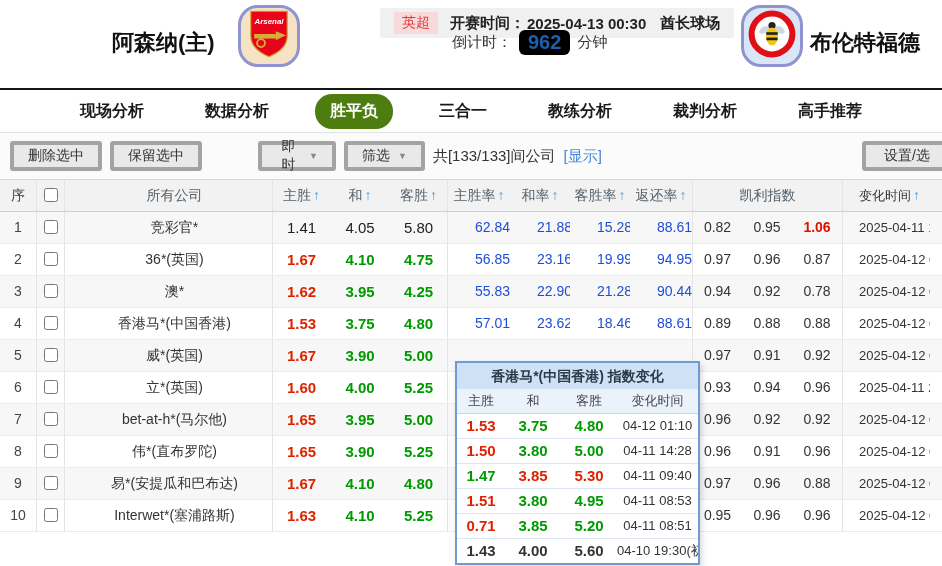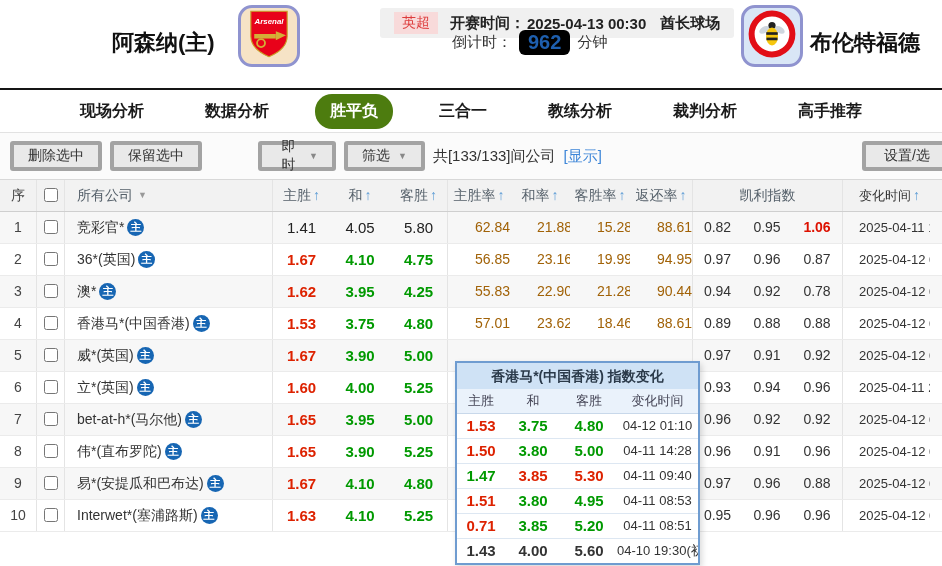--- a/index.html
+++ b/index.html
@@ -12,21 +12,21 @@
   .league-badge{background:#f8dada;color:#dd3c3c;font-size:14px;padding:2px 8px;margin-right:12px;}
   .kickoff-label,.kickoff-time{font-size:15px;font-weight:700;color:#222;}
   .kickoff-time{margin-left:2px;}
   .venue{font-size:15px;font-weight:700;color:#222;margin-left:14px;}
 
   
   .teams{position:relative;height:88px;}
   .team-name{position:absolute;top:28px;font-size:22px;font-weight:700;color:#111;}
   .home-name{left:112px;}
   .away-name{left:810px;}
-  .logo-box{position:absolute;top:5px;width:56px;height:56px;border:3px solid #8f93cf;border-radius:14px;
+  .logo-box{position:absolute;top:5px;width:56px;height:56px;border:3px solid #8f93cf;border-radius:20px;
             display:flex;align-items:center;justify-content:center;}
   .logo-home{left:238px;background:#f6e3c6;}
   .logo-away{left:741px;background:#d9e6f6;}
   .countdown{position:absolute;left:452px;top:30px;display:flex;align-items:center;font-size:15px;color:#333;}
   .cd-value{background:#000000;color:#1e5fae;font-weight:700;font-size:20px;padding:1px 9px;margin:0 7px;border-radius:6px;}
 
   
   .tabs{border-top:2px solid #151515;border-bottom:1px solid #e2e2e2;height:42px;display:flex;
         align-items:center;justify-content:center;gap:31px;}
   .tab{font-size:16px;font-weight:700;color:#1a1a1a;padding:7px 15px;border-radius:17px;cursor:pointer;white-space:nowrap;}
@@ -48,41 +48,41 @@
   .table{border-top:1px solid #d8d8d8;}
   .thead{display:flex;height:31px;line-height:31px;background:#f2f2f2;border-bottom:1px solid #cfcfcf;
          font-size:14px;color:#55606a;}
   .tr{display:flex;height:31px;line-height:31px;border-bottom:1px solid #ebebeb;background:#fff;font-size:14px;}
   .rows-host > .tr:nth-child(odd){background:#f7f7f7;} 
   .td,.th{box-sizing:border-box;overflow:hidden;white-space:nowrap;}
   .bl{border-left:1px solid #e4e4e4;}
   .c-seq{width:36px;text-align:center;color:#444;}
   .c-chk{width:28px;text-align:center;}
   .c-chk input{width:14px;height:14px;margin:8px 0 0 0;}
-  .c-name{width:208px;padding-left:12px;display:flex;align-items:center;}
+  .c-name{width:208px;padding-left:12px;display:flex;align-items:center;flex-direction:column;}
   .c-o1{width:58px;text-align:center;}
   .c-o2{width:60px;text-align:center;}
   .c-o3{width:57px;text-align:center;}
   .c-r1{width:63px;text-align:center;}
   .c-r2{width:60px;text-align:center;}
   .c-r3{width:60px;text-align:center;}
   .c-r4{width:62px;text-align:center;}
   .c-k{width:50px;text-align:center;}
   .c-kelly-h{width:150px;text-align:center;}
   .c-time{width:88px;padding-left:16px;font-size:13px;color:#333;}
   .sort-arrow{color:#5b9bd5;font-weight:700;margin-left:2px;font-size:14px;}
   .hdr-caret{color:#999;font-size:9px;margin-left:5px;}
   .cname{color:#333;cursor:pointer;}
   .badge{display:inline-flex;width:17px;height:17px;border-radius:50%;background:#1766b3;color:#fff;
          font-size:11px;line-height:17px;align-items:center;justify-content:center;margin-left:3px;font-weight:700;flex:none;}
   .odds-val{font-size:15px;color:#222;}
   .odds-val[data-trend="up"]{color:#dd2200;font-weight:700;}
   .odds-val[data-trend="down"]{color:#009900;font-weight:700;}
   .odds-val[data-trend="init"]{color:#222;font-weight:400;}
-  .rate-val{color:#a16207;padding-left:27px;}
+  .rate-val{color:#1d4ed8;padding-left:27px;}
   .kelly-val{color:#333;}
   .kelly-val[data-trend="up"]{color:#dd1100;font-weight:700;}
 
   
   .popup{position:absolute;left:455px;top:361px;width:245px;box-sizing:border-box;border:2px solid #6f9cd0;
          background:#fff;z-index:10;box-shadow:2px 3px 6px rgba(0,0,0,0.15);}
   .popup-title{height:26px;line-height:26px;background:#cfe2f5;text-align:center;font-size:14px;font-weight:700;color:#2b3a4a;}
   .popup-head{display:flex;height:24px;line-height:24px;background:#eaf2fb;border-bottom:1px solid #c8d8ea;
               font-size:13px;color:#445;}
   .popup-row{display:flex;height:24px;line-height:24px;border-bottom:1px solid #dde7f2;background:#fff;}

